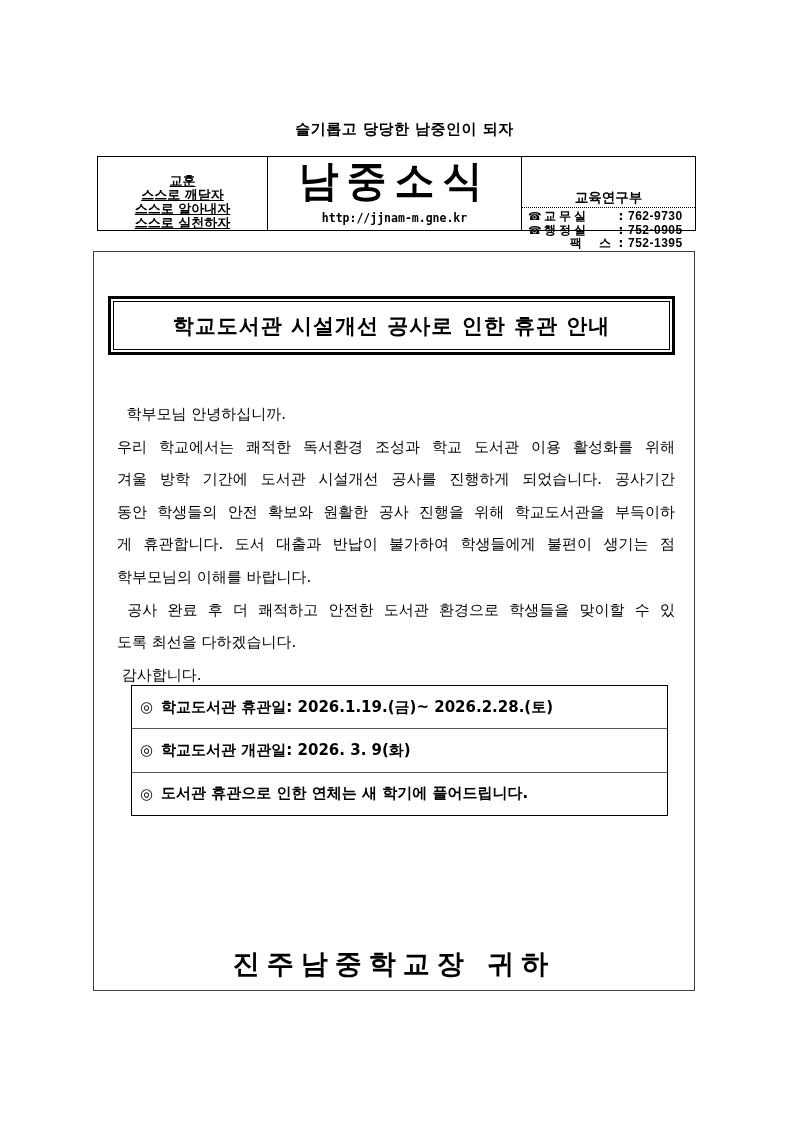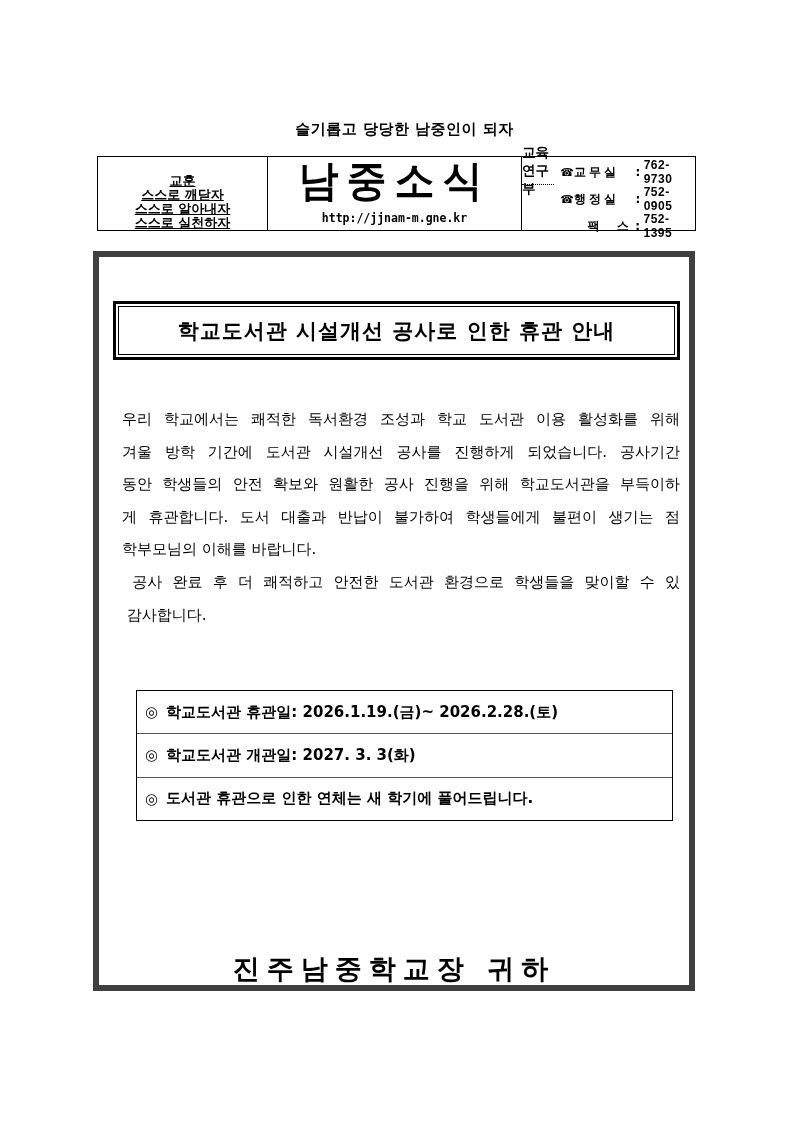--- a/index.html
+++ b/index.html
@@ -26,35 +26,35 @@
       align-items: center; justify-content: flex-start; position: relative;
     }
     .h-mid .logo {
       font-family: "DejaVu Sans", sans-serif; font-size: 40px; font-weight: bold; letter-spacing: 8px;
       line-height: 44px; margin-top: 1px; transform: scaleY(1.05);
     }
     .h-mid .url {
       font-family: "DejaVu Sans Mono", "Liberation Mono", monospace; font-size: 11.5px; font-weight: bold;
       position: absolute; bottom: 5px;
     }
-    .h-right { flex: 1; display: flex; flex-direction: row; }
+    .h-right { flex: 1; display: flex; flex-direction: column; margin-top: 32px; }
     .h-right .dept {
       height: 28px; display: flex; align-items: center; justify-content: center;
       font-weight: bold; font-size: 13.5px; border-bottom: 1.5px dotted #000;
     }
     .h-right .phones { flex: 1; padding: 2px 6px 0 6px; font-size: 12px; font-weight: bold; line-height: 13.5px; }
     .phone-row { display: flex; align-items: center; }
     .phone-row .ico { width: 16px; font-size: 11px; }
     .phone-row .lbl { width: 70px; letter-spacing: 3px; }
     .phone-row .colon { width: 14px; text-align: center; }
     .phone-row .num { font-family: "Liberation Sans", sans-serif; letter-spacing: 0.5px; }
 
     .main {
       position: absolute; left: 93px; top: 251px; width: 602px; height: 740px;
-      border: 6px solid #404040;
+      border: 1px solid #404040;
     }
 
     .title-box {
       position: absolute; left: 14px; top: 44px; width: 567px; height: 59px;
       border: 3px solid #000; outline: 1px solid #000; outline-offset: -6px;
       display: flex; align-items: center; justify-content: center;
     }
     .title-box .t { font-size: 21px; font-weight: bold; letter-spacing: 1px; }
 
     .body-text {
@@ -124,37 +124,39 @@
     </div>
   </div>
 </div>
 
 <div class="main">
   <div class="title-box">
     <span class="t">학교도서관 시설개선 공사로 인한 휴관 안내</span>
   </div>
 
   <div class="body-text">
+    <p class="nojust" style="white-space:pre;">  학부모님 안녕하십니까.</p>
     <p>우리 학교에서는 쾌적한 독서환경 조성과 학교 도서관 이용 활성화를 위해</p>
     <p>겨울 방학 기간에 도서관 시설개선 공사를 진행하게 되었습니다. 공사기간</p>
     <p>동안 학생들의 안전 확보와 원활한 공사 진행을 위해 학교도서관을 부득이하</p>
     <p>게 휴관합니다. 도서 대출과 반납이 불가하여 학생들에게 불편이 생기는 점</p>
     <p class="nojust">학부모님의 이해를 바랍니다.</p>
     <p style="white-space:pre;"> 공사 완료 후 더 쾌적하고 안전한 도서관 환경으로 학생들을 맞이할 수 있</p>
+    <p class="nojust">도록 최선을 다하겠습니다.</p>
     <p class="nojust" style="white-space:pre;"> 감사합니다.</p>
   </div>
 
   <div class="info-table">
     <div class="info-row">
       <span class="mark">◎</span>
       <span>학교도서관 휴관일: 2026.1.19.(금)~ 2026.2.28.(토)</span>
     </div>
     <div class="info-row">
       <span class="mark">◎</span>
-      <span>학교도서관 개관일: 2027. 3. 3(화)</span>
+      <span>학교도서관 개관일: 2026. 3. 9(화)</span>
     </div>
     <div class="info-row">
       <span class="mark">◎</span>
       <span>도서관 휴관으로 인한 연체는 새 학기에 풀어드립니다.</span>
     </div>
   </div>
 
   <div class="sign-line">진주남중학교장 귀하</div>
 </div>
 

